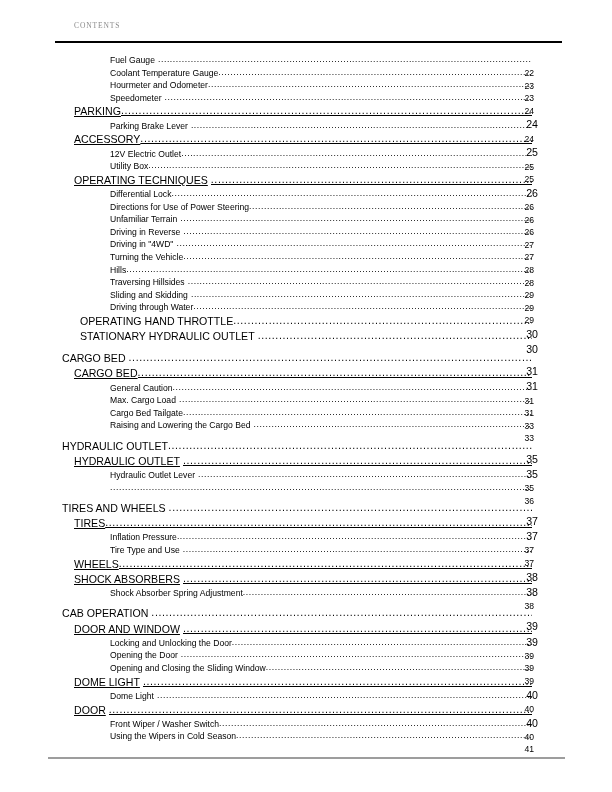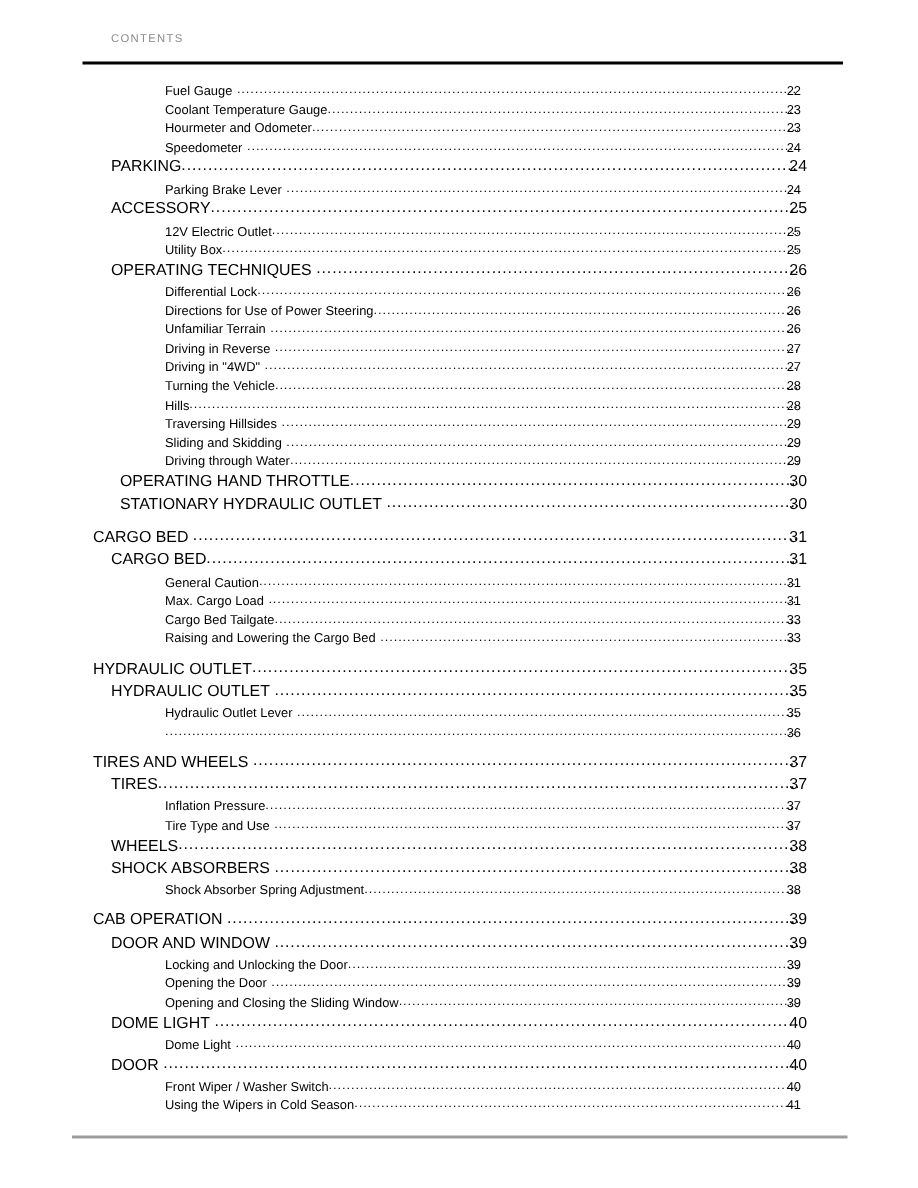--- a/index.html
+++ b/index.html
@@ -26,20 +26,21 @@
   
   .header-label {
     position: absolute;
     left: 74px;
     top: 21px;
     font-size: 7.5px;
     letter-spacing: 0.9px;
     color: #8a8a8a;
     font-weight: normal;
     white-space: nowrap;
+    font-family: Liberation Serif, serif;
   }
   .rule-top {
     position: absolute;
     left: 55px;
     top: 41px;
     width: 507px;
     height: 1.6px;
     background: #000000;
   }
   .rule-bottom {
@@ -86,37 +87,39 @@
     letter-spacing: 0.6px;
     font-size: inherit;
     color: #000;
   }
   .toc-page {
     flex: 0 0 auto;
     position: absolute;
     right: 0;
     text-align: right;
     width: 68px;
+    margin-top: 13px;
   }
 
   
   .lvl1 {
     font-size: 10.6px;
     line-height: 15.3px;
     padding-left: 62px;
     height: 15.3px;
   }
   .lvl1 .toc-page { right: 74px; }
 
   
   .lvl2 {
     font-size: 10.6px;
     line-height: 15.3px;
     padding-left: 74px;
     height: 15.3px;
+    text-decoration: underline;
   }
   .lvl2 .toc-page { right: 74px; }
 
   
   .lvl2b {
     font-size: 10.6px;
     line-height: 15.3px;
     padding-left: 80px;
     height: 15.3px;
     justify-content: flex-end;

